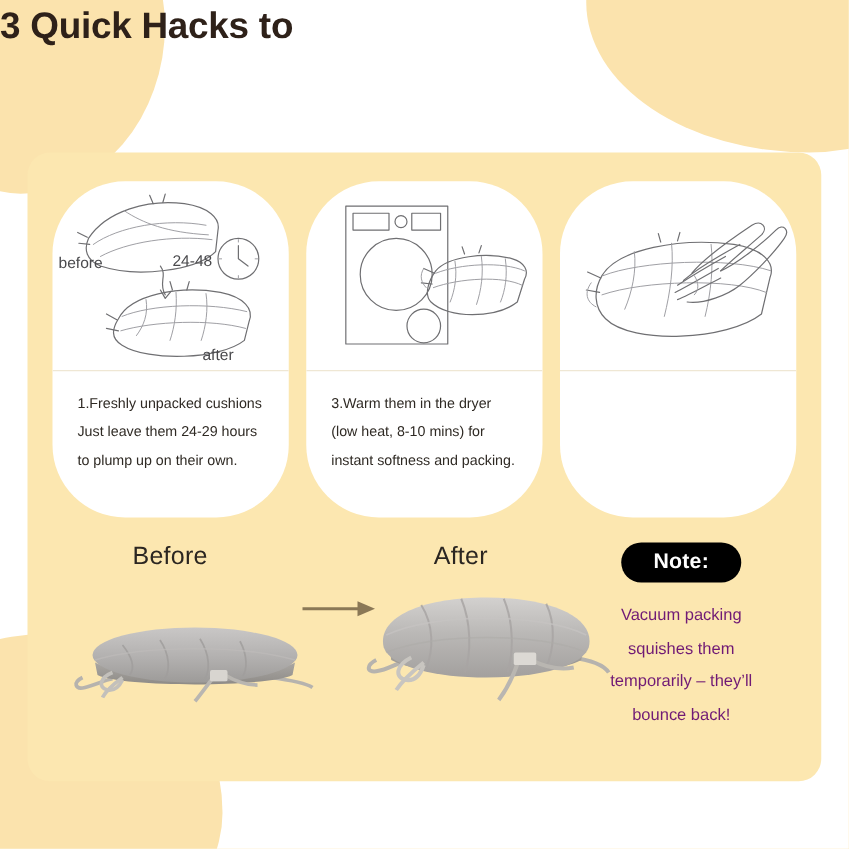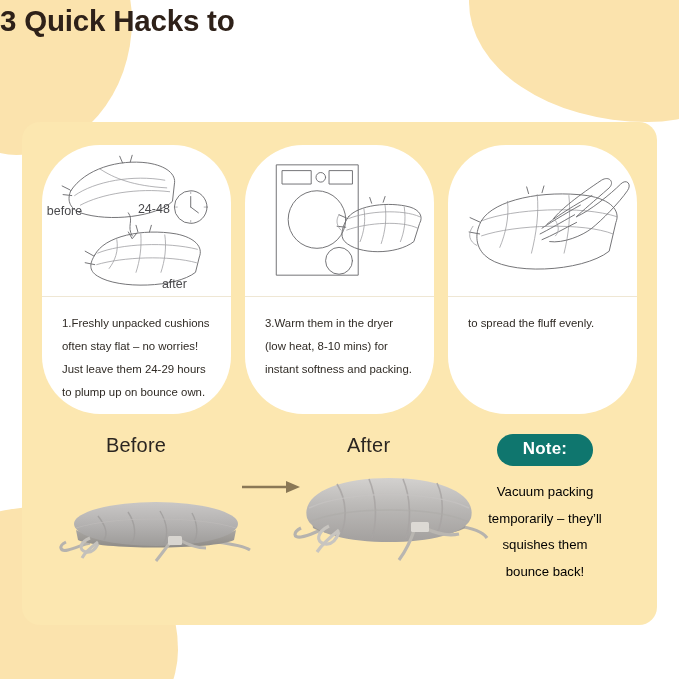--- a/index.html
+++ b/index.html
@@ -108,33 +108,33 @@
 
   
   .note {
     position:absolute;
     right:-2px; top:2px;
     width:188px;
     text-align:center;
   }
   .note-pill {
     display:inline-block;
-    background:#0f766e;
+    background:#000000;
     color:#ffffff;
     font-size:17px;
     font-weight:bold;
     padding:5px 26px 7px 26px;
     border-radius:22px;
     letter-spacing:0.2px;
   }
   .note-body {
     margin-top:13px;
     font-size:13.2px;
     line-height:2.02;
-    color:#000000;
+    color:#701a75;
   }
 
   
   .ln { fill:none; stroke:#6f6f72; stroke-width:1; stroke-linecap:round; stroke-linejoin:round; }
   .ln-thin { fill:none; stroke:#9b9ba0; stroke-width:0.8; stroke-linecap:round; stroke-linejoin:round; }
   .ln-txt { font-family:"Liberation Sans", sans-serif; font-size:13px; fill:#4a4a4d; }
 </style>
 </head>
 <body>
 
@@ -179,23 +179,22 @@
           <path class="ln-thin" d="M128 91 C130 104 128 118 124 130"></path>
           <path class="ln-thin" d="M58 110 C82 100 130 98 162 106"></path>
           <path class="ln-thin" d="M57 122 C84 114 132 112 161 120"></path>
           <path class="ln" d="M100 88 l-2 -7 M112 88 l2 -7"></path>
           <path class="ln" d="M54 113 l-9 -5 M55 122 l-10 -2"></path>
           <text class="ln-txt" x="125" y="146">after</text>
         </svg>
       </div>
       <div class="card-text">
         <div>1.Freshly unpacked cushions</div>
-        <div>often stay flat – no worries!</div>
         <div>Just leave them 24-29 hours</div>
-        <div>to plump up on bounce own.</div>
+        <div>to plump up on their own.</div>
       </div>
     </div>
 
     <div class="card">
       <div class="card-illus">
         <svg viewBox="0 0 197 152" preserveAspectRatio="xMidYMid meet">
 
           <rect class="ln" x="33" y="18" width="85" height="115"></rect>
           <rect class="ln" x="39" y="24" width="30" height="14"></rect>
           <rect class="ln" x="88" y="24" width="24" height="14"></rect>
@@ -238,21 +237,20 @@
           <path class="ln" d="M110 74 C118 64 136 50 160 34 C168 29 174 36 168 42 C152 56 140 66 134 72"></path>
           <path class="ln" d="M103 80 C110 74 128 62 150 50"></path>
           <path class="ln" d="M98 84 C104 80 120 70 138 60"></path>
           <path class="ln" d="M96 90 C104 86 118 78 132 70"></path>
           <path class="ln" d="M98 96 C108 92 122 84 134 78"></path>
           <path class="ln" d="M134 72 C148 66 170 48 180 38 C186 32 192 38 187 45 C178 58 160 76 150 84 C140 92 120 100 106 98"></path>
           <path class="ln-thin" d="M112 76 C116 82 116 88 112 92"></path>
         </svg>
       </div>
       <div class="card-text">
-        <div>to spread the fluff evenly.</div>
       </div>
     </div>
 
   </div>
 
   <div class="ba-section">
 
     <div class="ba-labels">
       <div class="lbl lbl-before">Before</div>
       <div class="lbl lbl-after">After</div>
@@ -333,20 +331,20 @@
         <path d="M126 66 C122 78 116 90 110 98" fill="none" stroke="#b9b6b1" stroke-width="3.2"></path>
         <path d="M136 66 C148 72 160 74 170 72" fill="none" stroke="#b9b6b1" stroke-width="3.2"></path>
         <rect x="122" y="60" width="18" height="10" rx="1.5" fill="#dcd9d4"></rect>
       </svg>
     </div>
 
     <div class="note">
       <div class="note-pill">Note:</div>
       <div class="note-body">
         <div>Vacuum packing</div>
+        <div>squishes them</div>
         <div>temporarily – they’ll</div>
-        <div>squishes them</div>
         <div>bounce back!</div>
       </div>
     </div>
 
   </div>
 </div>
 
 </body></html>

